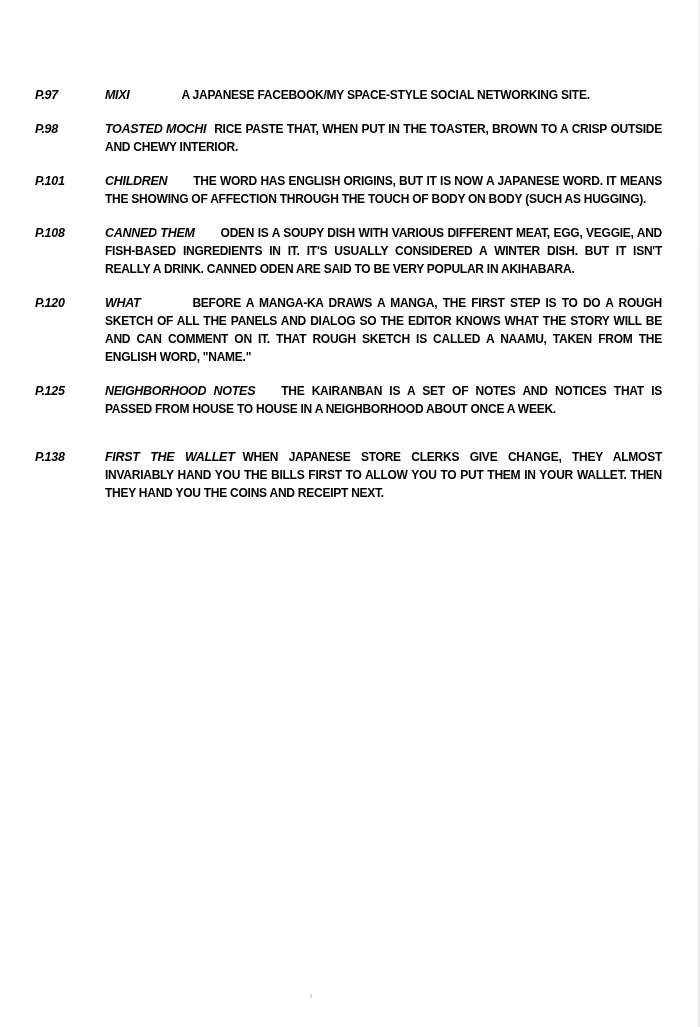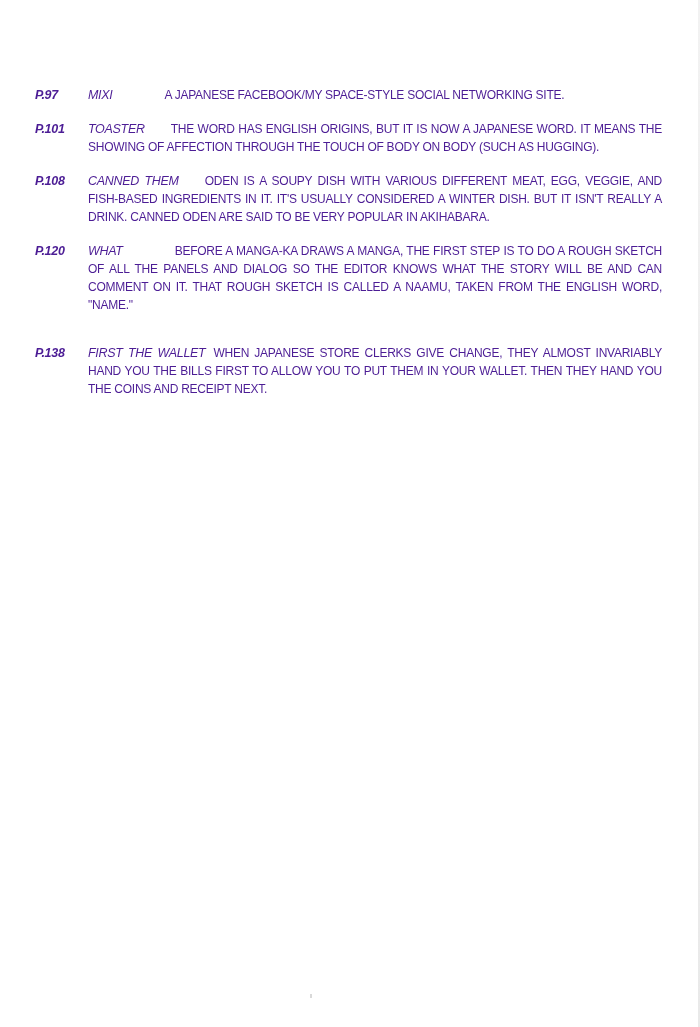--- a/index.html
+++ b/index.html
@@ -7,21 +7,21 @@
     padding: 0;
     background: #ffffff;
   }
   .page {
     position: relative;
     width: 700px;
     height: 1027px;
     background: #ffffff;
     overflow: hidden;
     font-family: "Liberation Sans", "DejaVu Sans", sans-serif;
-    color: #4c1d95;
+    color: #000000;
     box-sizing: border-box;
     padding: 86px 38px 0 35px;
   }
   
   .scan-edge {
     position: absolute;
     top: 0;
     right: 0;
     width: 2px;
     height: 100%;
@@ -39,25 +39,26 @@
     font-size: 12.5px;
     font-weight: bold;
     font-style: italic;
     letter-spacing: -0.3px;
     line-height: 18px;
     white-space: nowrap;
   }
   .body-text {
     flex: 1 1 auto;
     font-size: 12px;
-    font-weight: normal;
+    font-weight: bold;
     line-height: 18px;
     letter-spacing: -0.25px;
     text-align: justify;
     text-justify: inter-word;
+    margin-left: 17px;
   }
   .term {
     font-style: italic;
     font-size: 12.5px;
     letter-spacing: -0.3px;
   }
   .gap { display: inline-block; height: 1px; }
   .gap-small  { width: 8px; }
   .gap-medium { width: 26px; }
   .gap-wide   { width: 52px; }
@@ -74,37 +75,45 @@
 </head>
 <body>
 
 <div class="page">
   <div class="entries" id="entries">
   <div class="entry">
     <div class="pagenum">P.97</div>
     <div class="body-text"><span class="term">MIXI</span><span class="gap gap-wide"></span><span class="definition">A JAPANESE FACEBOOK/MY SPACE-STYLE SOCIAL NETWORKING SITE.</span></div>
   </div>
 
+  <div class="entry">
+    <div class="pagenum">P.98</div>
+    <div class="body-text"><span class="term">TOASTED MOCHI</span><span class="gap gap-small"></span><span class="definition">RICE PASTE THAT, WHEN PUT IN THE TOASTER, BROWN TO A CRISP OUTSIDE AND CHEWY INTERIOR.</span></div>
+  </div>
 
   <div class="entry">
     <div class="pagenum">P.101</div>
-    <div class="body-text"><span class="term">TOASTER</span><span class="gap gap-medium"></span><span class="definition">THE WORD HAS ENGLISH ORIGINS, BUT IT IS NOW A JAPANESE WORD. IT MEANS THE SHOWING OF AFFECTION THROUGH THE TOUCH OF BODY ON BODY (SUCH AS HUGGING).</span></div>
+    <div class="body-text"><span class="term">CHILDREN</span><span class="gap gap-medium"></span><span class="definition">THE WORD HAS ENGLISH ORIGINS, BUT IT IS NOW A JAPANESE WORD. IT MEANS THE SHOWING OF AFFECTION THROUGH THE TOUCH OF BODY ON BODY (SUCH AS HUGGING).</span></div>
   </div>
 
 
   <div class="entry">
     <div class="pagenum">P.108</div>
     <div class="body-text"><span class="term">CANNED THEM</span><span class="gap gap-medium"></span><span class="definition">ODEN IS A SOUPY DISH WITH VARIOUS DIFFERENT MEAT, EGG, VEGGIE, AND FISH-BASED INGREDIENTS IN IT. IT'S USUALLY CONSIDERED A WINTER DISH. BUT IT ISN'T REALLY A DRINK. CANNED ODEN ARE SAID TO BE VERY POPULAR IN AKIHABARA.</span></div>
   </div>
 
   <div class="entry">
     <div class="pagenum">P.120</div>
     <div class="body-text"><span class="term">WHAT</span><span class="gap gap-wide"></span><span class="definition">BEFORE A MANGA-KA DRAWS A MANGA, THE FIRST STEP IS TO DO A ROUGH SKETCH OF ALL THE PANELS AND DIALOG SO THE EDITOR KNOWS WHAT THE STORY WILL BE AND CAN COMMENT ON IT. THAT ROUGH SKETCH IS CALLED A NAAMU, TAKEN FROM THE ENGLISH WORD, "NAME."</span></div>
   </div>
 
+  <div class="entry">
+    <div class="pagenum">P.125</div>
+    <div class="body-text"><span class="term">NEIGHBORHOOD NOTES</span><span class="gap gap-medium"></span><span class="definition">THE KAIRANBAN IS A SET OF NOTES AND NOTICES THAT IS PASSED FROM HOUSE TO HOUSE IN A NEIGHBORHOOD ABOUT ONCE A WEEK.</span></div>
+  </div>
 
 
   <div class="entry extra-before">
     <div class="pagenum">P.138</div>
     <div class="body-text"><span class="term">FIRST THE WALLET</span><span class="gap gap-small"></span><span class="definition">WHEN JAPANESE STORE CLERKS GIVE CHANGE, THEY ALMOST INVARIABLY HAND YOU THE BILLS FIRST TO ALLOW YOU TO PUT THEM IN YOUR WALLET. THEN THEY HAND YOU THE COINS AND RECEIPT NEXT.</span></div>
   </div>
 </div>
   <div class="scan-edge"></div>
   <div class="artifact-dot"></div>
 </div>

